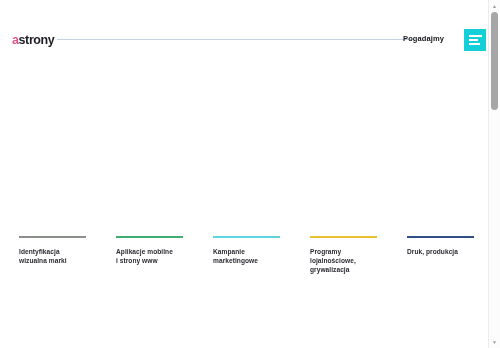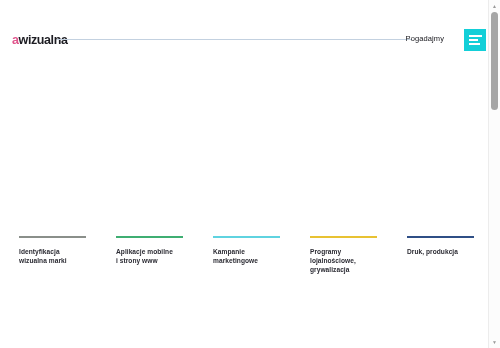--- a/index.html
+++ b/index.html
@@ -56,21 +56,21 @@
     width: 355px;
     height: 1px;
     background: #c3d1e0;
   }
 
   #cta-link {
     position: absolute;
     right: 44px;
     top: 34px;
     font-size: 7.5px;
-    font-weight: 400;
+    font-weight: 700;
     color: #15151b;
     letter-spacing: 0.1px;
     line-height: 10px;
     white-space: nowrap;
     text-decoration: none;
   }
 
   #menu-button {
     position: absolute;
     left: 464px;
@@ -176,21 +176,21 @@
 </head>
 <body>
 
 <div id="page">
 
   <div id="viewport">
 
     <div id="header">
 
       <div id="logo">
-        <span class="mark">a</span><span class="word">wizualna</span>
+        <span class="mark">a</span><span class="word">strony</span>
       </div>
 
       <div id="header-rule"></div>
 
       <a id="cta-link" href="#">Pogadajmy</a>
 
       <button id="menu-button">
         <span class="bar b1"></span>
         <span class="bar b2"></span>
         <span class="bar b3"></span>

